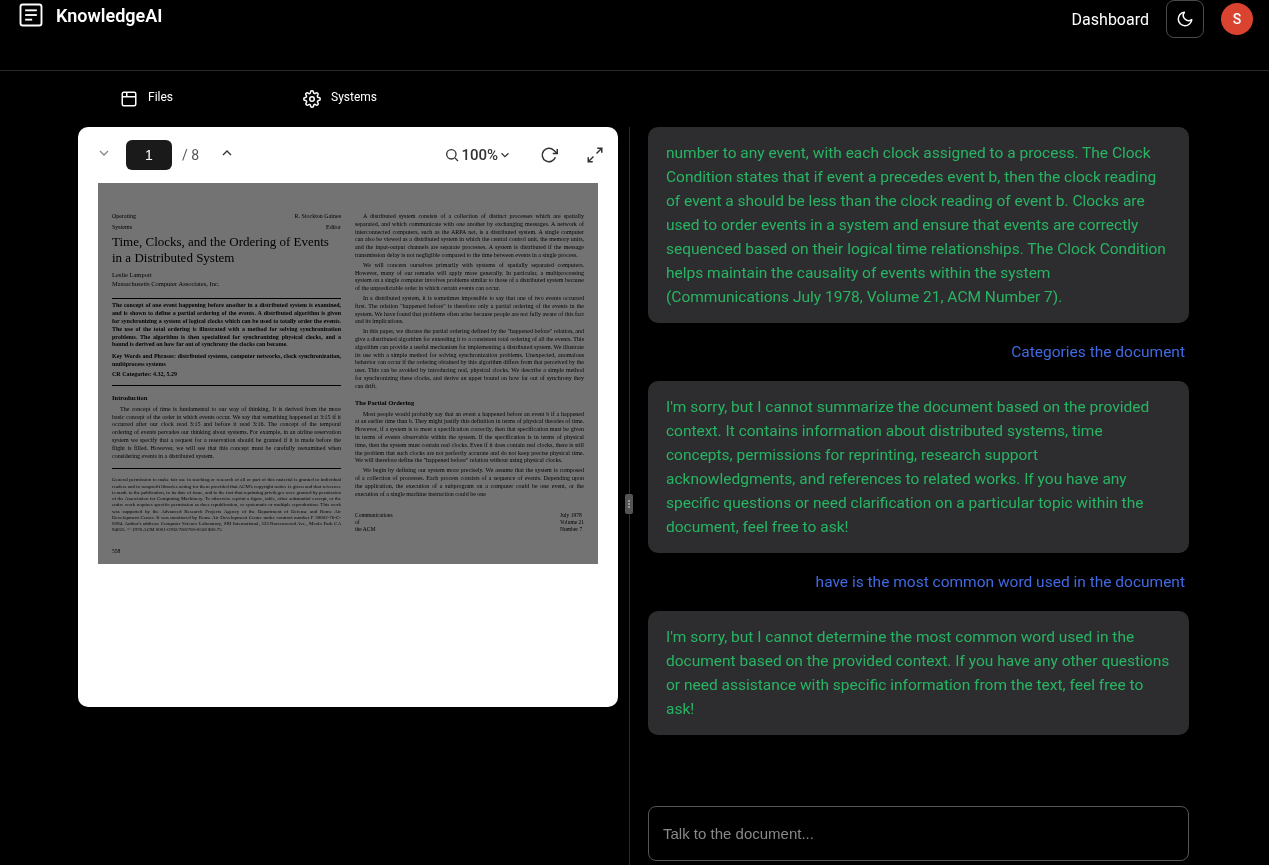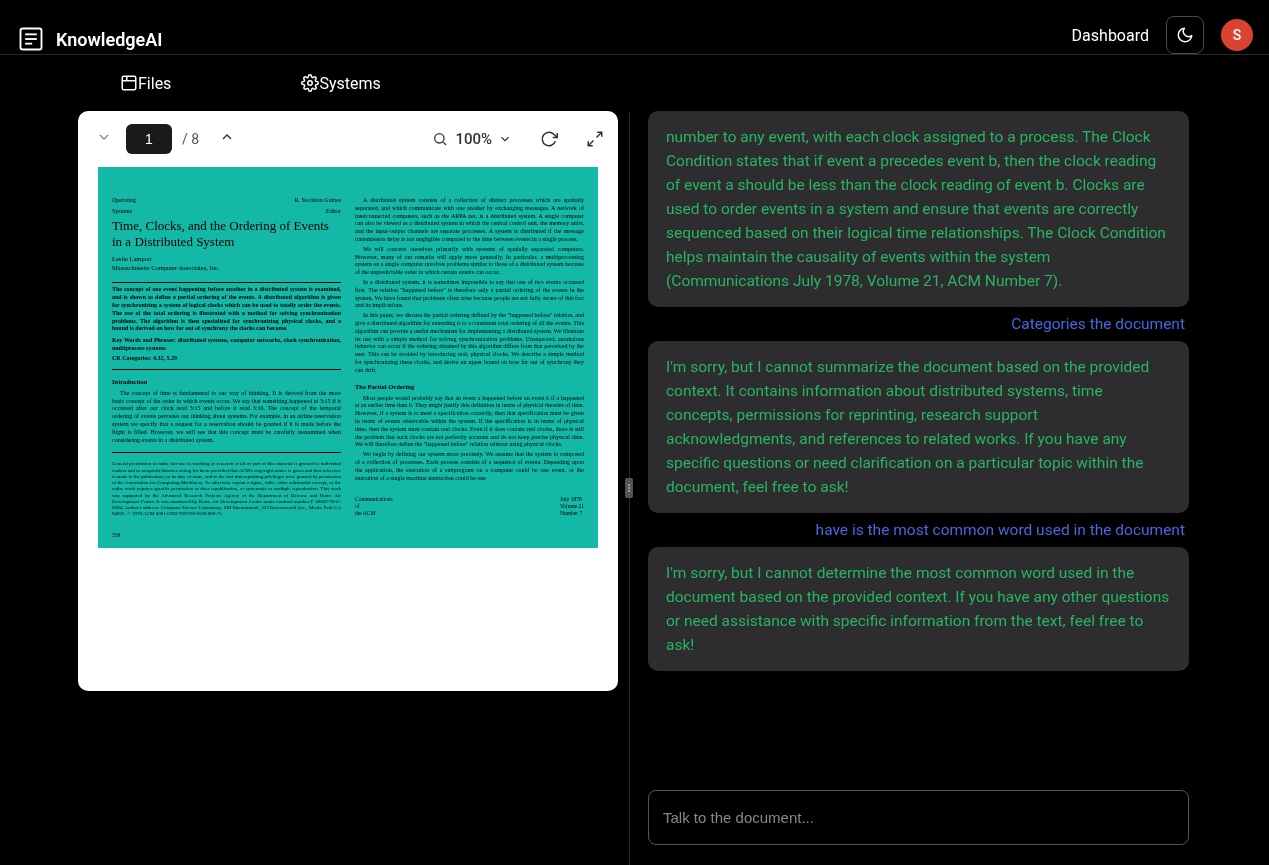--- a/index.html
+++ b/index.html
@@ -6,24 +6,24 @@
   body {
     background: #000;
     color: #fff;
     font-family: -apple-system, BlinkMacSystemFont, "Segoe UI", Roboto, sans-serif;
     width: 1269px;
     height: 865px;
     overflow: hidden;
   }
   
   .header {
-    height: 55px;
+    height: 71px;
     border-bottom: 1px solid #2a2a2a;
     display: flex;
-    align-items: flex-end;
+    align-items: flex-start;
     justify-content: space-between;
     padding: 0 16px;
   }
   .header-left {
     display: flex;
     align-items: center;
     gap: 10px;
   }
   .logo-icon {
     width: 30px;
@@ -71,23 +71,24 @@
   
   .tabs {
     height: 56px;
     display: flex;
     align-items: center;
     padding: 0 80px;
     gap: 130px;
   }
   .tab {
     display: flex;
-    align-items: center;
-    cursor: pointer;
-    font-size: 16px;
+    align-items: flex-start;
+    gap: 10px;
+    cursor: pointer;
+    font-size: 12px;
   }
   .tab-icon {
     width: 18px;
     height: 18px;
     display: flex;
     align-items: center;
     justify-content: center;
   }
   
   .main {
@@ -133,21 +134,20 @@
     font-size: 14px;
   }
   .page-total {
     color: #555;
     font-size: 14px;
   }
   .spacer { flex: 1; }
   .zoom-group {
     display: flex;
     align-items: center;
-    gap: 6px;
     color: #333;
     font-size: 15px;
     font-weight: 500;
   }
   .toolbar-icon {
     width: 18px;
     height: 18px;
     cursor: pointer;
     display: flex;
     align-items: center;
@@ -160,21 +160,21 @@
     align-items: center;
   }
   .pdf-page-wrapper {
     padding: 0 20px 18px 20px;
     height: calc(100% - 56px);
     overflow-y: auto;
   }
   .pdf-page-wrapper::-webkit-scrollbar { width: 10px; }
   .pdf-page-wrapper::-webkit-scrollbar-thumb { background: #bbb; border-radius: 5px; }
   .pdf-page {
-    background: #14b8a6;
+    background: #737373;
     width: 100%;
     color: #000;
     font-family: "Times New Roman", serif;
     font-size: 6px;
     line-height: 1.25;
     padding: 30px 14px 10px 14px;
     display: flex;
     gap: 14px;
   }
   .pdf-col { flex: 1; }
@@ -268,21 +268,21 @@
     flex-direction: column;
     padding-right: 70px;
     position: relative;
   }
   .chat-scroll {
     flex: 1;
     overflow-y: auto;
     padding: 0 10px 10px 10px;
     display: flex;
     flex-direction: column;
-    gap: 6px;
+    gap: 18px;
   }
   .chat-scroll::-webkit-scrollbar { width: 8px; }
   .chat-scroll::-webkit-scrollbar-track { background: transparent; }
   .chat-scroll::-webkit-scrollbar-thumb { background: #4a4a4a; border-radius: 4px; }
   .msg-ai {
     background: #2d2d2f;
     color: #28b463;
     padding: 14px 18px;
     border-radius: 10px;
     font-size: 15.5px;

